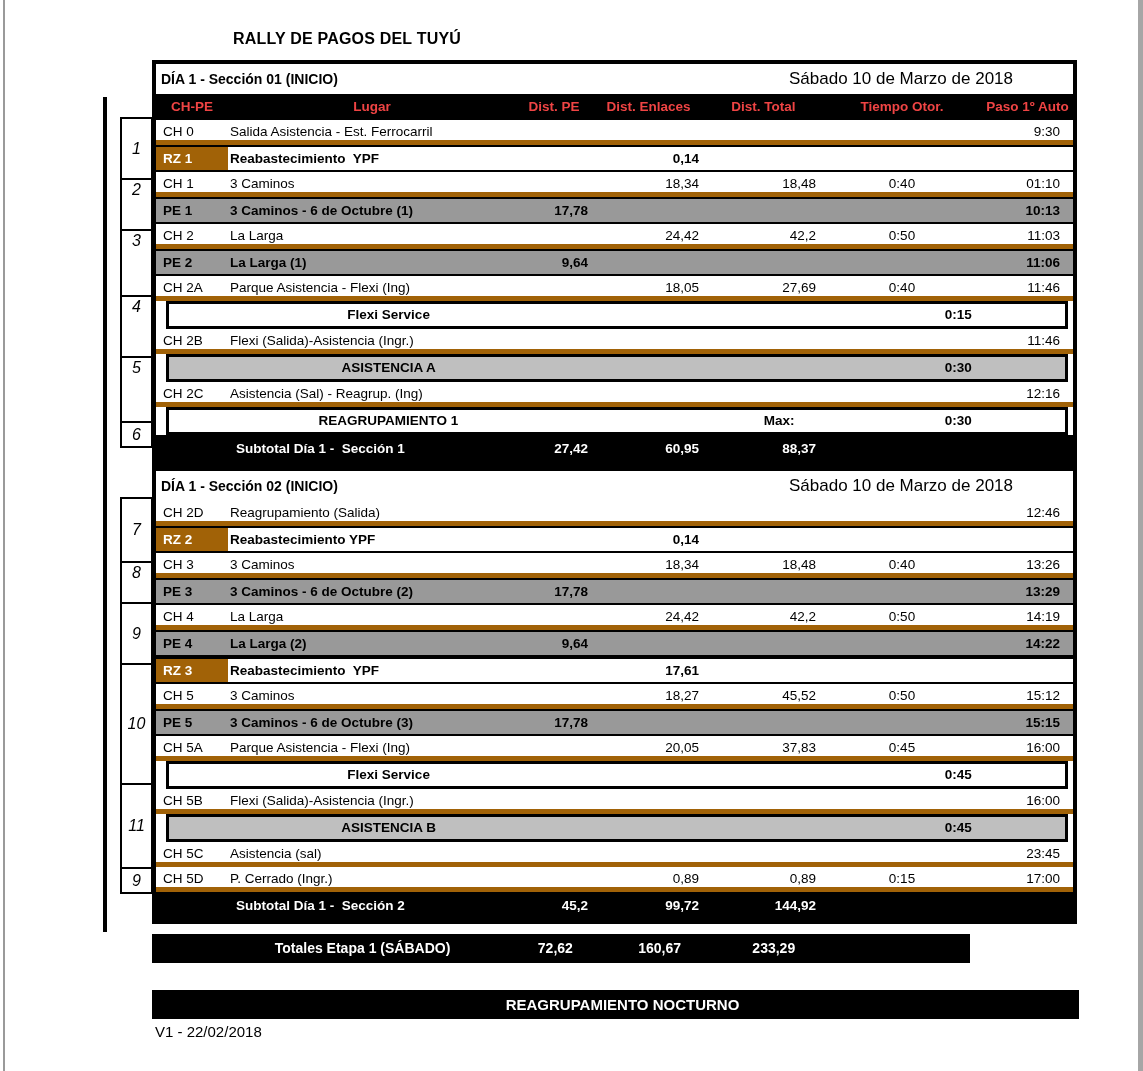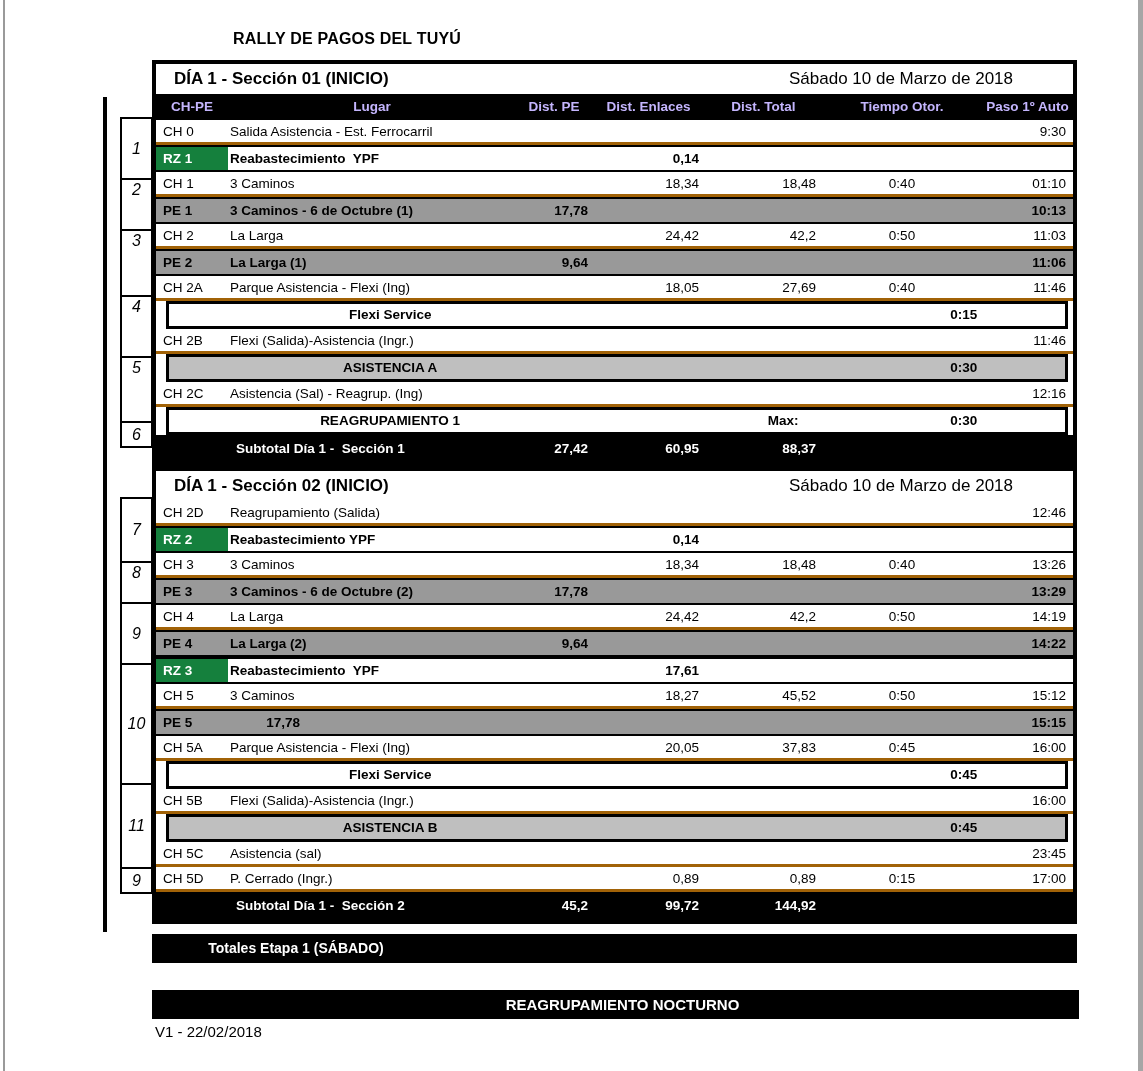--- a/index.html
+++ b/index.html
@@ -15,59 +15,59 @@
   .doc-title { position:absolute; left:233px; top:30px; font-size:16px; font-weight:bold; letter-spacing:0.2px; }
 
   .left-rule { position:absolute; left:103px; top:97px; width:4px; height:835px; background:#000; }
 
   
   .itable { position:absolute; left:152px; width:925px; border:4px solid #000; background:#fff; }
   #table-0 { top:60px; }
   #table-1 { top:467px; }
 
   .sec-header { height:30px; display:flex; align-items:center; justify-content:space-between; background:#fff; }
-  .sec-title  { font-size:17px; font-weight:bold; padding-left:18px; white-space:nowrap; }
+  .sec-title  { font-size:14px; font-weight:bold; padding-left:5px; white-space:nowrap; }
   .sec-date   { font-size:17px; margin-right:60px; white-space:nowrap; }
 
   .row { display:flex; width:100%; font-size:13.5px; background:#fff; }
   .row > div { overflow:visible; white-space:nowrap; }
 
   .c-ch    { width:72px;  padding-left:7px; }
   .c-lugar { width:288px; padding-left:2px; }
   .c-pe    { width:76px;  text-align:right; padding-right:4px; }
   .c-enl   { width:113px; text-align:right; padding-right:6px; }
   .c-tot   { width:117px; text-align:right; padding-right:6px; }
   .c-tie   { width:160px; text-align:center; }
-  .c-paso  { flex:1; text-align:right; padding-right:7px; }
+  .c-paso  { flex:1; text-align:right; padding-right:13px; }
   .c-lugar-center { text-align:center; padding-left:0; }
   .c-tot-left { text-align:left; padding-left:8px; }
 
-  .header-row { background:#000; color:#c4b5fd; font-weight:bold; height:26px; line-height:26px; }
+  .header-row { background:#000; color:#ef4444; font-weight:bold; height:26px; line-height:26px; }
   .header-row > div { text-align:center !important; padding:0 !important; }
 
-  .row.ch { height:25px; line-height:24px; border-bottom:3px solid #a16207; }
+  .row.ch { height:25px; line-height:24px; border-bottom:5px solid #a16207; }
   .row.rz { height:27px; line-height:23px; border-top:2px solid #000; border-bottom:2px solid #000; font-weight:bold; }
-  .row.rz .c-ch { background:#15803d; color:#fff; }
+  .row.rz .c-ch { background:#a16207; color:#fff; }
   .row.pe { height:27px; line-height:23px; border-top:2px solid #000; border-bottom:2px solid #000; font-weight:bold; background:#999999; }
   .row.pe > div { background:#999999; }
 
   .row.bannerbox { height:28px; line-height:22px; font-weight:bold;
                    margin-left:10px; margin-right:5px; width:auto;
                    border:3px solid #000;gap:20px; }
   .row.bannerbox.gray { background:#bfbfbf;align-items:center; }
   .row.bannerbox.gray > div { background:#bfbfbf; }
 
   .row.subtotal { height:28px; line-height:28px; background:#000; color:#fff; font-weight:bold; }
   .row.subtotal > div { background:#000; }
   .row.subtotal .c-lugar { padding-left:8px; }
 
   
-  .totals-bar { position:absolute; left:152px; top:934px; width:925px; height:29px;
+  .totals-bar { position:absolute; left:152px; top:934px; width:818px; height:29px;
                 background:#000; color:#fff; font-weight:bold; font-size:14px;
-                display:flex; line-height:29px;flex-direction:column; }
+                display:flex; line-height:29px; }
   .night-banner { position:absolute; left:152px; top:990px; width:927px; height:29px;
                   background:#000; color:#fff; font-weight:bold; font-size:15px;
                   text-align:center; line-height:29px;padding-left:14px; }
   .version { position:absolute; left:155px; top:1023px; font-size:15px; }
 
   
   .mbox { position:absolute; left:120px; width:33px; background:#fff; border:2px solid #000;
           font-style:italic; font-size:16px; text-align:center; }
   .mbox.center { display:flex; align-items:center; justify-content:center; }
   .mbox.top { padding-top:1px; }
@@ -302,20 +302,21 @@
         <div class="c-ch">CH 5</div>
         <div class="c-lugar">3 Caminos</div>
         <div class="c-pe"></div>
         <div class="c-enl">18,27</div>
         <div class="c-tot">45,52</div>
         <div class="c-tie">0:50</div>
         <div class="c-paso">15:12</div>
       </div>
       <div class="row pe">
         <div class="c-ch">PE 5</div>
+        <div class="c-lugar">3 Caminos - 6 de Octubre (3)</div>
         <div class="c-pe">17,78</div>
         <div class="c-enl"></div>
         <div class="c-tot"></div>
         <div class="c-tie"></div>
         <div class="c-paso">15:15</div>
       </div>
       <div class="row ch">
         <div class="c-ch">CH 5A</div>
         <div class="c-lugar">Parque Asistencia - Flexi (Ing)</div>
         <div class="c-pe"></div>

